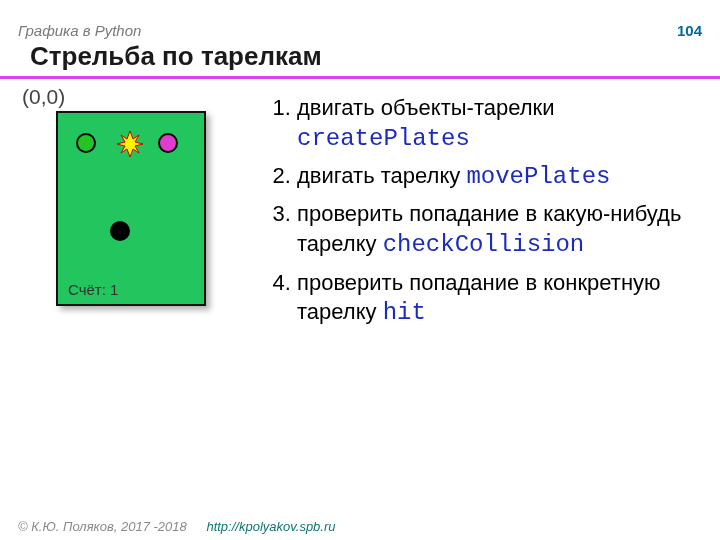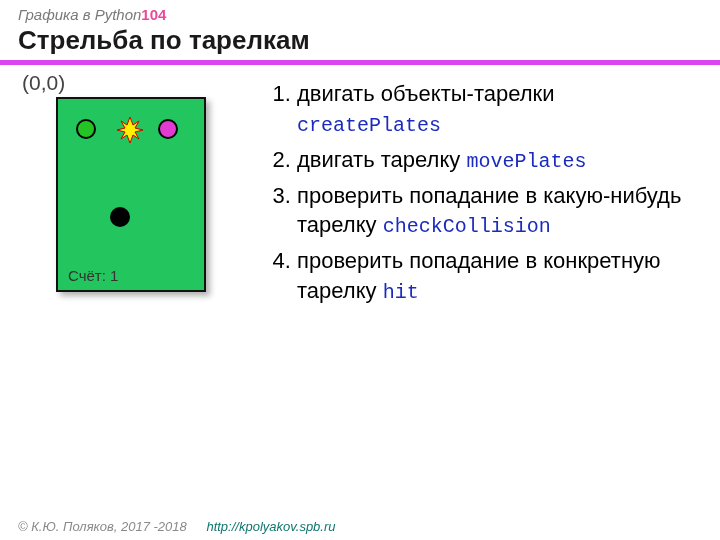--- a/index.html
+++ b/index.html
@@ -6,33 +6,35 @@
     body {
       width: 720px;
       height: 540px;
       background: #fff;
       font-family: Arial, sans-serif;
       position: relative;
       overflow: hidden;
     }
     .header-row {
       display: flex;
+      justify-content: space-between;
       align-items: baseline;
       padding: 6px 18px 0 18px;
       font-style: italic;
       color: #7a7a7a;
       font-size: 15px;
+      margin-top: 16px;
     }
-    .page-num { font-style: normal; font-weight: bold; color: #ec4899; }
+    .page-num { font-style: normal; font-weight: bold; color: #0369a1; }
     .title {
       font-size: 26px;
       font-weight: bold;
       color: #1a1a1a;
-      padding: 2px 18px 4px 18px;
-      border-bottom: 5px solid #d946ef;
+      padding: 2px 18px 4px 30px;
+      border-bottom: 3px solid #d946ef;
       margin-bottom: 6px;
     }
     .content {
       display: flex;
       padding: 0 18px 0 18px;
       gap: 32px;
     }
     .left-col { width: 215px; flex-shrink: 0; }
     .coord {
       font-size: 21px;
@@ -77,21 +79,21 @@
     }
     .right-col ol {
       padding-left: 32px;
     }
     .right-col li {
       margin-bottom: 6px;
     }
     .code {
       font-family: "Courier New", monospace;
       color: #1b2bbd;
-      font-size: 20px;
+      font-size: 24px;
     }
     .footer {
       position: absolute;
       bottom: 6px;
       left: 18px;
       font-size: 13px;
       color: #8a8a8a;
     }
     .footer .copy { font-style: italic; text-align: right; }
     .footer .url { font-style: italic; color: #0f766e; margin-left: 16px; }

